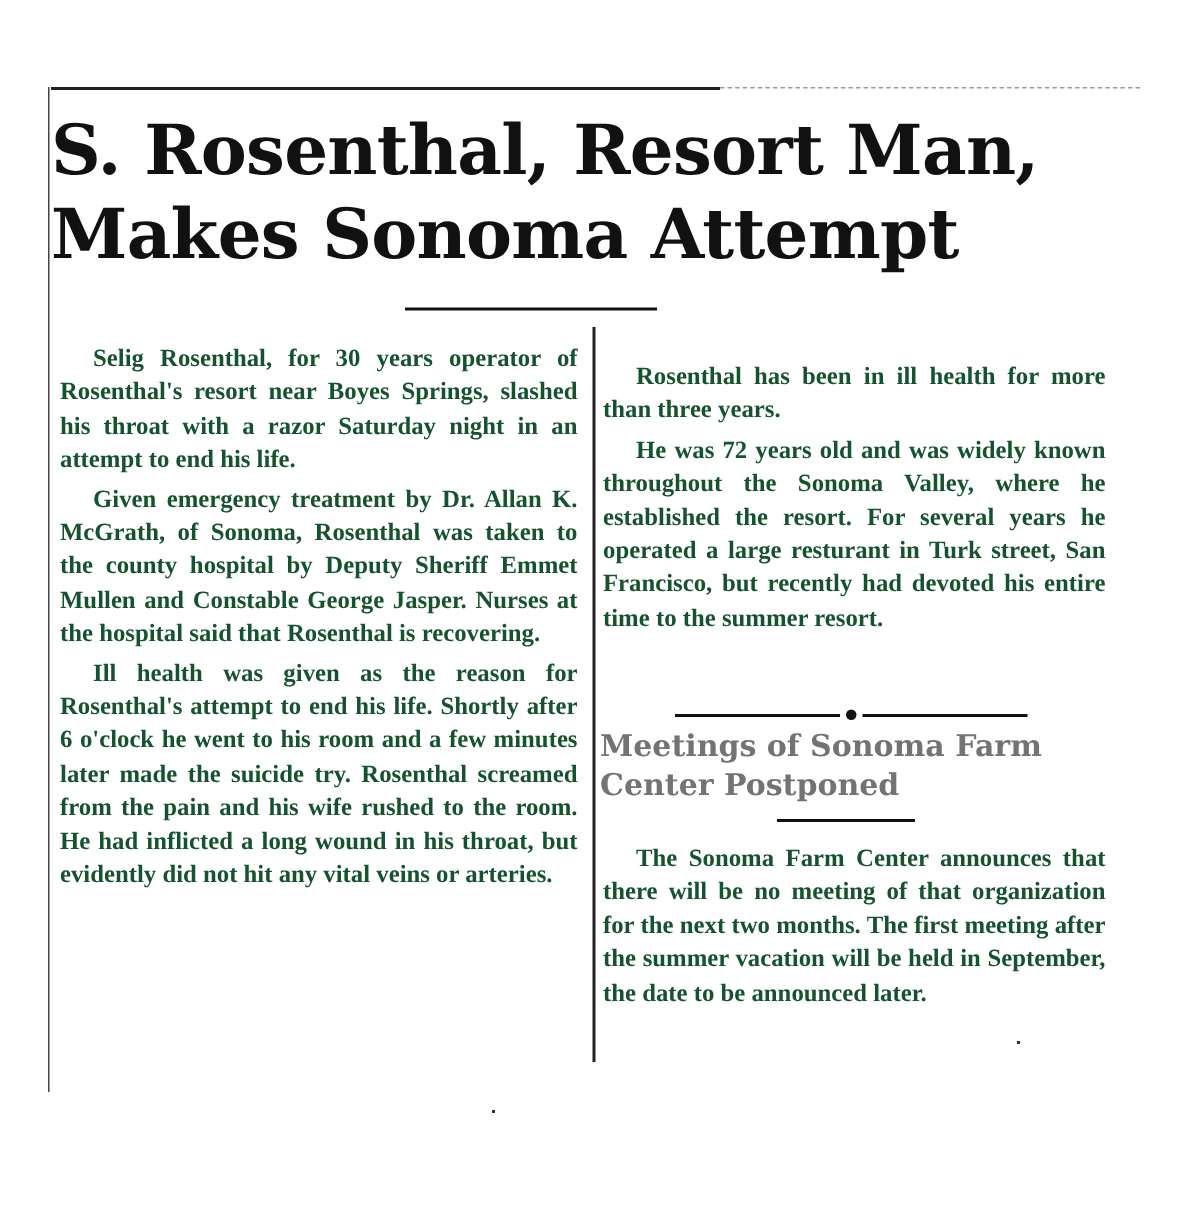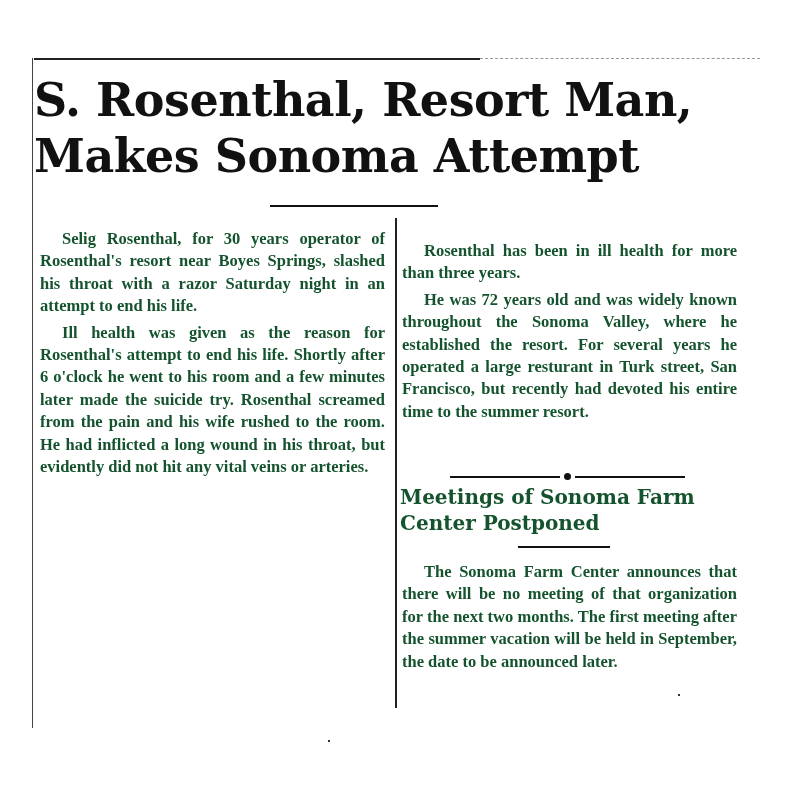--- a/index.html
+++ b/index.html
@@ -15,41 +15,42 @@
   .col { position: absolute; font-family: "Liberation Serif", "DejaVu Serif", serif;
     font-size: 16.5px; line-height: 22.4px; text-align: justify; color: #14532d; font-weight: bold; }
   .col p { margin: 0 0 4px 0; text-indent: 22px; }
   .col1 { left: 40px; top: 228px; width: 345px; }
   .col2 { left: 402px; top: 228px; width: 335px; margin-top: 12px; }
   .col-divider { position: absolute; left: 395px; top: 218px; width: 0; height: 490px; border-left: 2px solid #222; }
   .ornament { position: absolute; left: 450px; top: 471px; width: 235px; height: 12px; }
   .ornament .line { position: absolute; top: 5px; height: 0; border-top: 2px solid #111; }
   .ornament .dot { position: absolute; left: 114px; top: 2px; width: 7px; height: 7px; background: #111; border-radius: 50%; }
   .subhead { position: absolute; left: 400px; top: 484px; width: 340px; margin: 0;
-    font-family: "DejaVu Serif", "Liberation Serif", serif; font-weight: bold; font-size: 20px; line-height: 26px; color: #14532d; }
+    font-family: "DejaVu Serif", "Liberation Serif", serif; font-weight: bold; font-size: 20px; line-height: 26px; color: #737373; }
   .sub-rule { position: absolute; left: 518px; top: 546px; width: 92px; height: 0; border-top: 2px solid #111; }
   .col3 { left: 402px; top: 561px; width: 335px; }
   .speck { position: absolute; width: 2px; height: 2px; background: #333; }
 </style>
 </head>
 <body>
 
 <div class="clip">
   <div class="top-rule"></div>
   <div class="top-rule2"></div>
   <div class="left-rule"></div>
 
   <h1 class="headline">
     <span>S. Rosenthal, Resort Man,</span><br>
     <span>Makes Sonoma Attempt</span>
   </h1>
   <div class="head-rule"></div>
 
   <div class="col col1">
     <p>Selig Rosenthal, for 30 years operator of Rosenthal's resort near Boyes Springs, slashed his throat with a razor Saturday night in an attempt to end his life.</p>
+    <p>Given emergency treatment by Dr. Allan K. McGrath, of Sonoma, Rosenthal was taken to the county hospital by Deputy Sheriff Emmet Mullen and Constable George Jasper. Nurses at the hospital said that Rosenthal is recovering.</p>
     <p>Ill health was given as the reason for Rosenthal's attempt to end his life. Shortly after 6 o'clock he went to his room and a few minutes later made the suicide try. Rosenthal screamed from the pain and his wife rushed to the room. He had inflicted a long wound in his throat, but evidently did not hit any vital veins or arteries.</p>
   </div>
 
   <div class="col-divider"></div>
 
   <div class="col col2">
     <p>Rosenthal has been in ill health for more than three years.</p>
     <p>He was 72 years old and was widely known throughout the Sonoma Valley, where he established the resort. For several years he operated a large resturant in Turk street, San Francisco, but recently had devoted his entire time to the summer resort.</p>
   </div>
 

